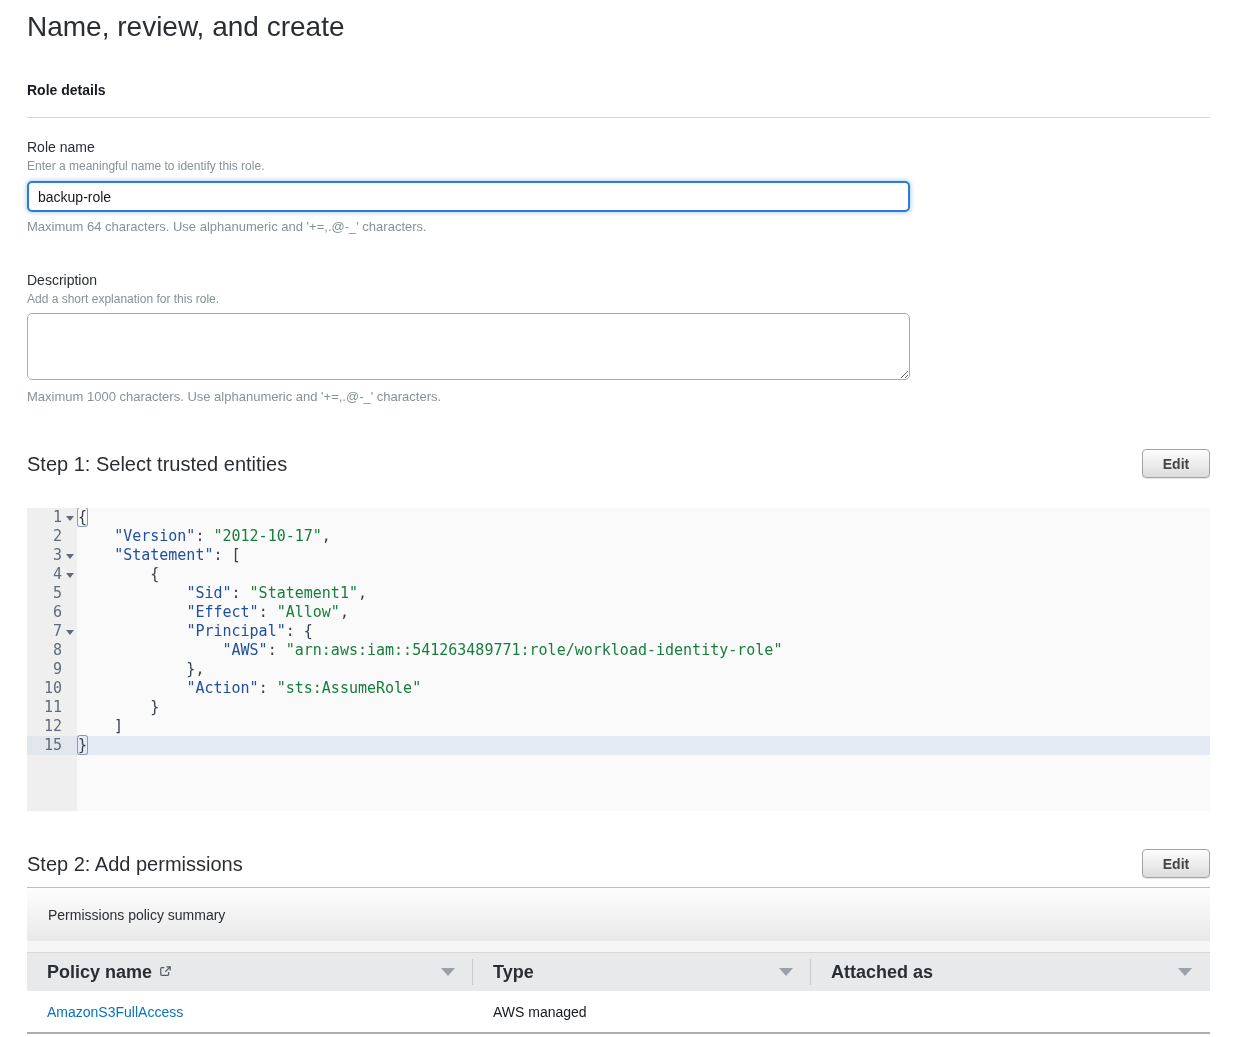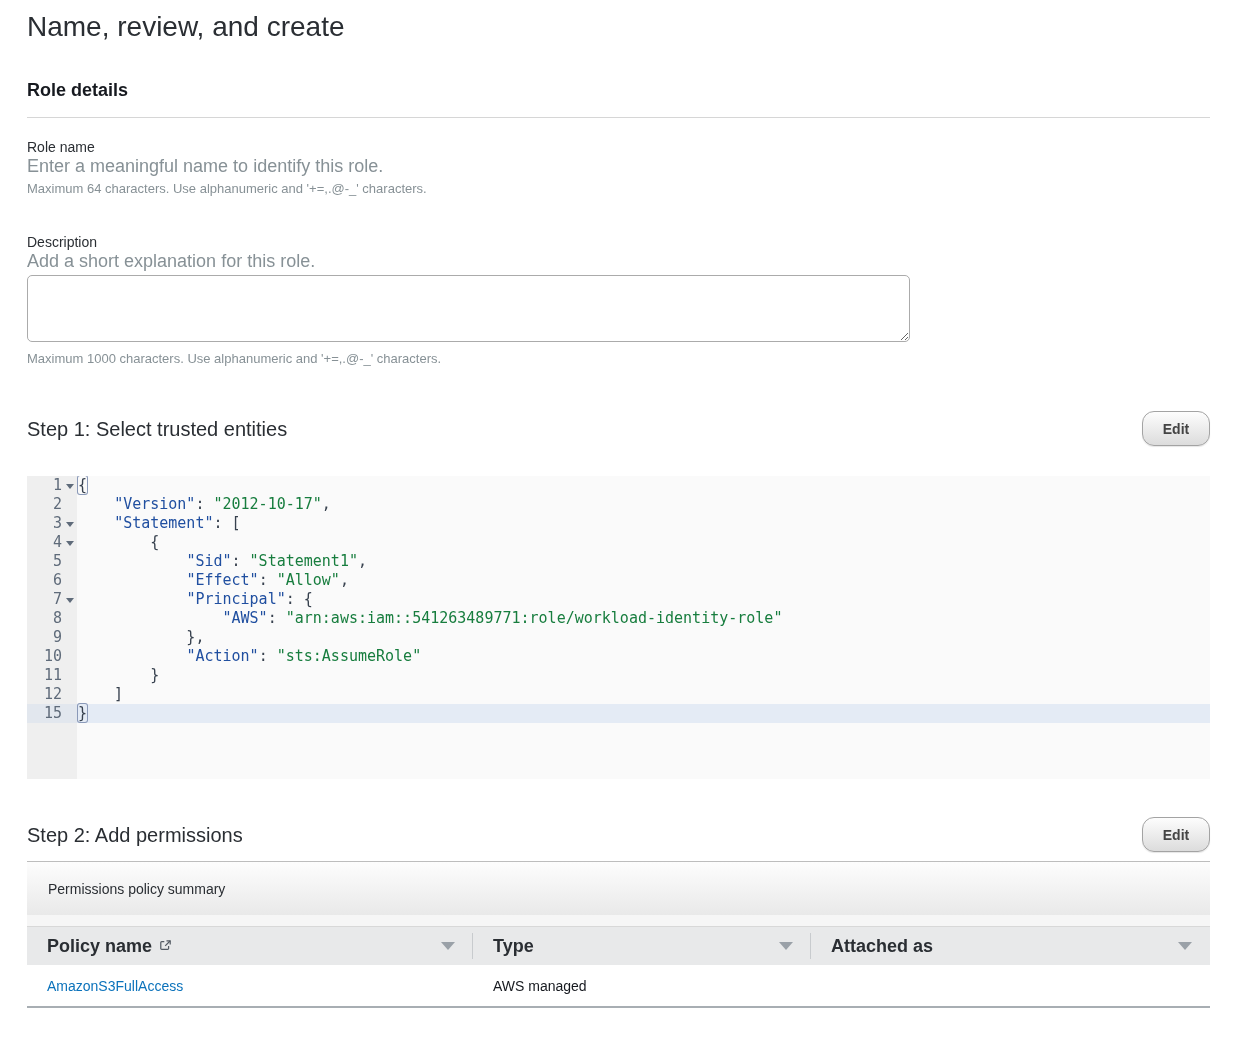--- a/index.html
+++ b/index.html
@@ -7,47 +7,47 @@
   body {
     width:1242px; height:1037px;
     font-family:"Liberation Sans", sans-serif;
     color:#16191f;
     overflow:hidden;
   }
   .page { padding:0 32px 0 27px; width:1242px; }
 
   .page-title { font-size:28px; font-weight:400; color:#2a2e33; margin:0; padding-top:10px; line-height:34px; }
 
-  .section-heading { font-size:18px; font-weight:700; color:#16191f; margin:36px 0 12px 0; line-height:20px; }
+  .section-heading { font-size:14px; font-weight:700; color:#16191f; margin:36px 0 12px 0; line-height:20px; }
   .divider { height:1px; background:#d6d6d6; margin-top:17px; }
 
   .field-label { font-size:14px; color:#2a2e33; margin-top:20px; line-height:18px; }
-  .field-hint  { font-size:18px; color:#879196; margin-top:2px; line-height:16px; }
+  .field-hint  { font-size:12px; color:#879196; margin-top:2px; line-height:16px; }
   .field-constraint { font-size:13px; color:#879196; margin-top:7px; line-height:16px; }
 
   .text-input {
     display:block; margin-top:7px; width:883px; height:31px;
     border:2px solid var(--focus-blue,#2b7cd3); border-radius:5px;
     box-shadow:0 0 4px 1px rgba(43,124,211,.35);
     font-family:"Liberation Sans", sans-serif; font-size:14px; color:#16191f;
     padding:0 9px; outline:none; background:#fff;
   }
   .textarea {
     display:block; margin-top:6px; width:883px; height:67px;
     border:1px solid #ababab; border-radius:5px;
     font-family:"Liberation Sans", sans-serif; font-size:14px; color:#16191f;
     padding:6px 9px; outline:none; resize:both; background:#fff;
   }
 
   .step-row { display:flex; align-items:center; justify-content:space-between; margin-top:44px; }
   .step-row.second { margin-top:38px; }
   .step-heading { font-size:20px; font-weight:400; color:#2a2e33; line-height:24px;text-align:center; }
   .btn {
-    min-width:68px; height:35px; padding:0 16px;
-    border:1px solid #a3a3a3; border-radius:12px;
+    min-width:68px; height:29px; padding:0 16px;
+    border:1px solid #a3a3a3; border-radius:4px;
     background:linear-gradient(#fdfdfd,#dcdcdc);
     font-family:"Liberation Sans", sans-serif; font-size:14px; font-weight:700; color:#444;
     box-shadow:0 1px 1px rgba(0,0,0,.1); cursor:pointer;
   }
 
   
   .editor {
     display:flex; margin-top:30px; height:303px;
     font-family:"DejaVu Sans Mono", monospace; font-size:15px; line-height:19px;
   }
@@ -101,20 +101,21 @@
 
 <div class="page">
 
   <h1 class="page-title">Name, review, and create</h1>
 
   <h2 class="section-heading">Role details</h2>
   <div class="divider"></div>
 
   <div class="field-label">Role name</div>
   <div class="field-hint">Enter a meaningful name to identify this role.</div>
+  <input class="text-input" type="text" value="backup-role" style="">
   <div class="field-constraint">Maximum 64 characters. Use alphanumeric and '+=,.@-_' characters.</div>
 
   <div class="field-label" style="margin-top:36px;">Description</div>
   <div class="field-hint">Add a short explanation for this role.</div>
   <textarea class="textarea" style=""></textarea>
   <div class="field-constraint" style="margin-top:9px;">Maximum 1000 characters. Use alphanumeric and '+=,.@-_' characters.</div>
 
   <div class="step-row">
     <div class="step-heading">Step 1: Select trusted entities</div>
     <button class="btn">Edit</button>

